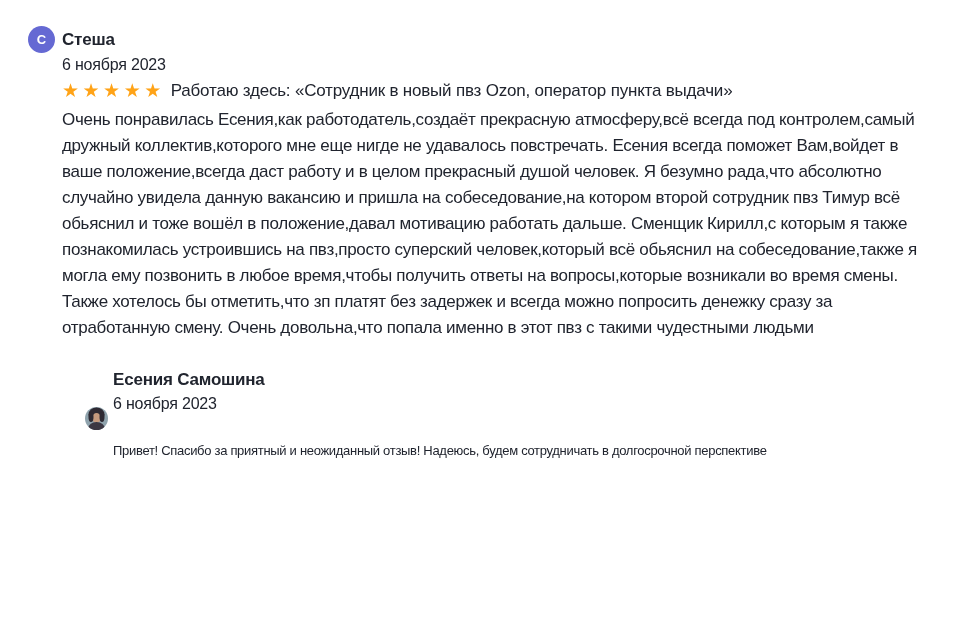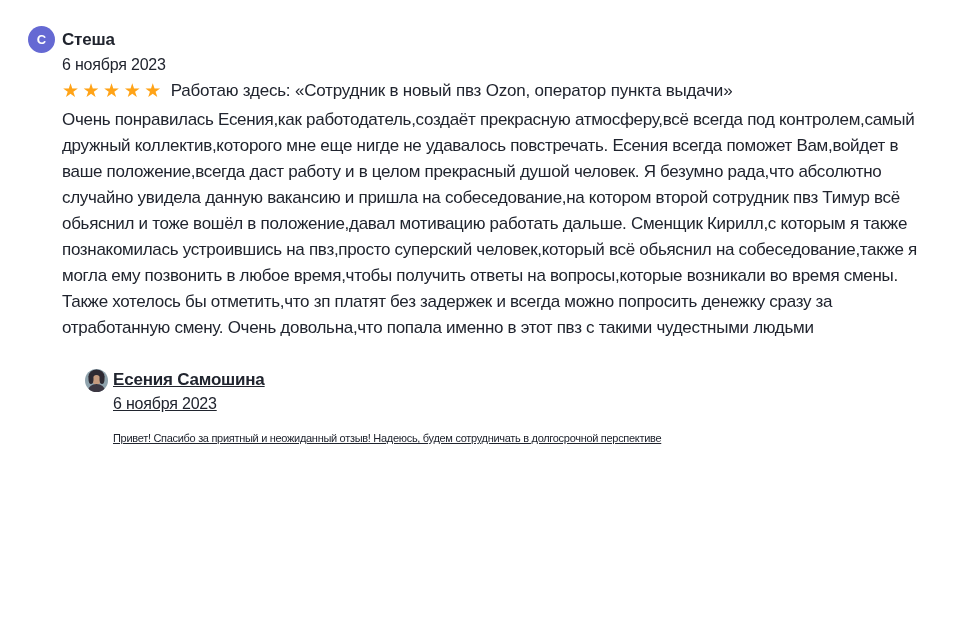--- a/index.html
+++ b/index.html
@@ -77,22 +77,21 @@
     font-size: 17px;
     line-height: 26px;
     letter-spacing: -0.3px;
     margin-top: 6px;
     max-width: 856px;
   }
   .reply-block {
     margin-top: 27px;
     margin-left: 23px;
     display: flex;
-    align-items: flex-start;
-    text-decoration: underline;
+    align-items: center;
   }
   .reply-avatar-col { width: 28px; flex: 0 0 28px; padding-top: 1px; }
   .reply-avatar {
     width: 23px; height: 23px;
     border-radius: 50%;
     overflow: hidden;
     display: block;
   }
   .reply-content { flex: 1 1 auto; min-width: 0; }
   .reply-name {
@@ -100,24 +99,24 @@
     font-weight: bold;
     line-height: 24px;
     letter-spacing: -0.2px;
   }
   .reply-date {
     font-size: 16px;
     margin-top: 3px;
     letter-spacing: -0.2px;
   }
   .reply-text {
-    font-size: 11px;
-    line-height: 26px;
+    font-size: 13px;
+    line-height: 34px;
     letter-spacing: -0.3px;
-    margin-top: 12px;
+    margin-top: 21px;
     max-width: 742px;
   }
 </style>
 </head>
 <body>
 
 <div class="page">
   <div class="review-card">
 
     <div class="avatar-col">

